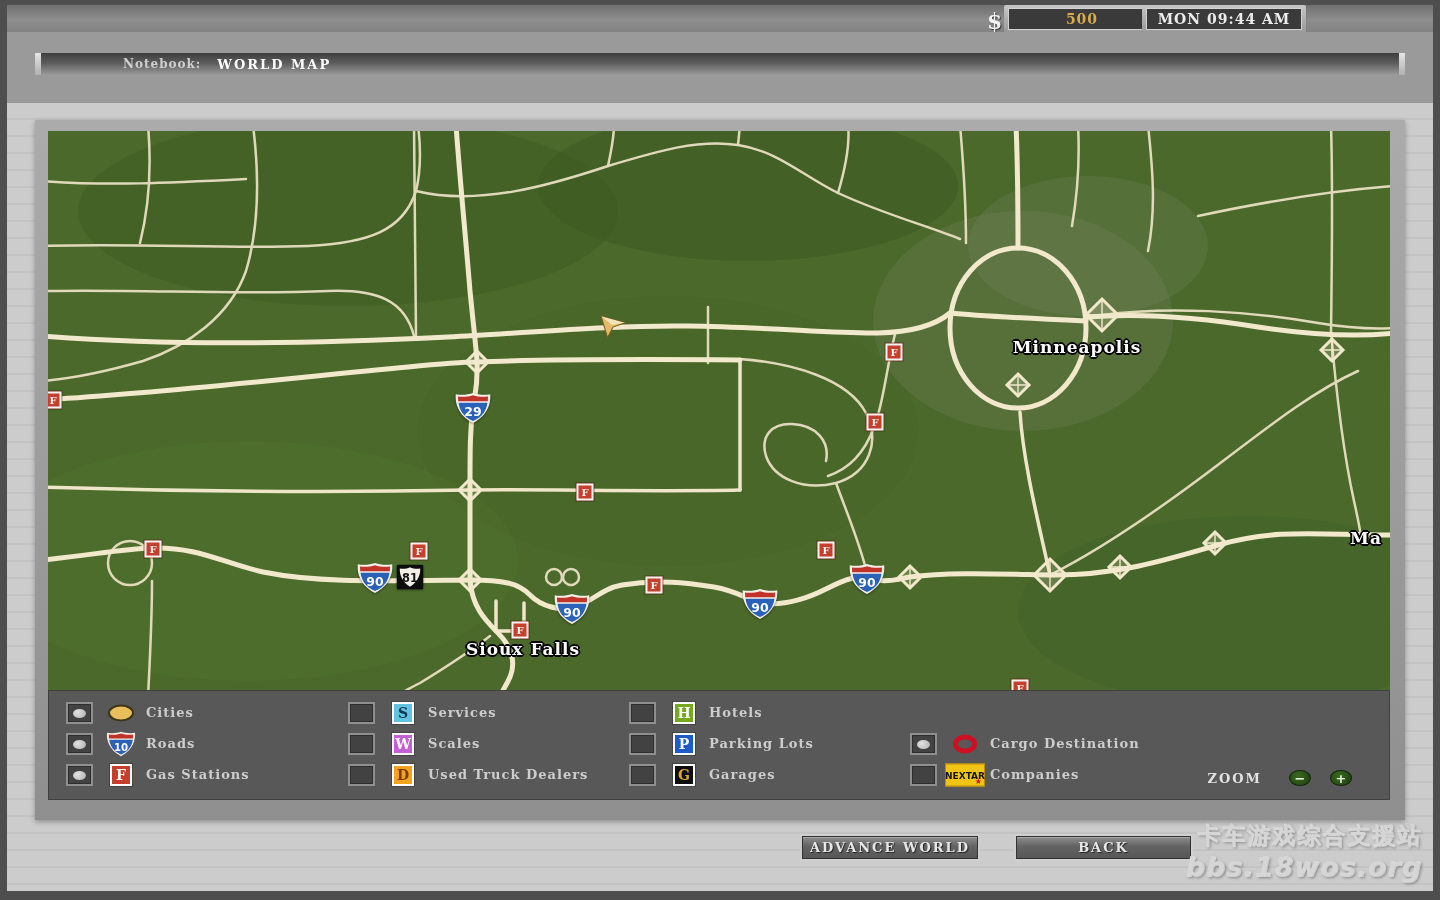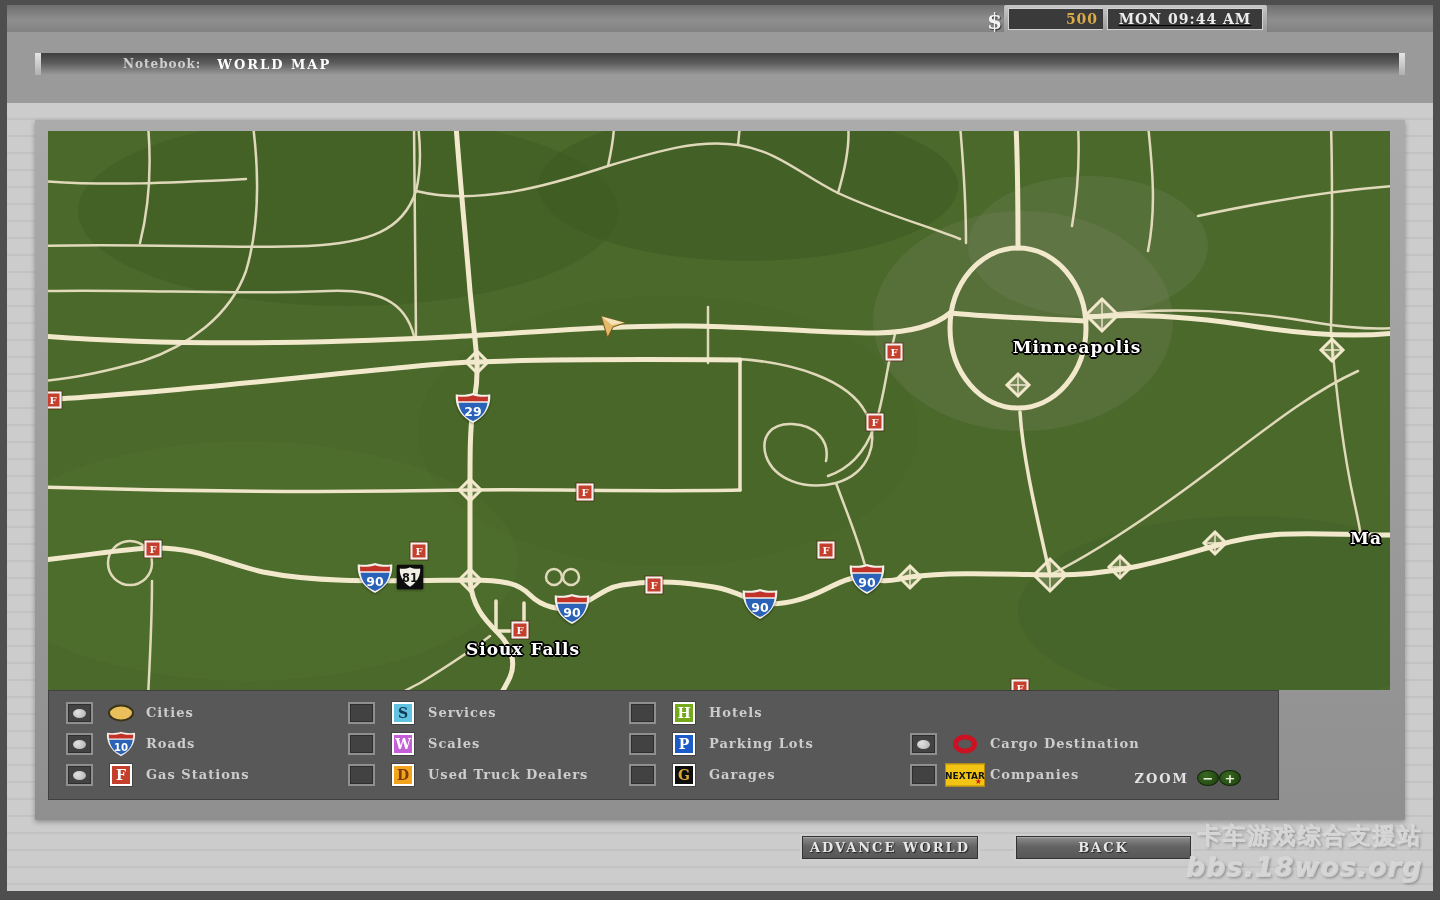--- a/index.html
+++ b/index.html
@@ -45,21 +45,21 @@
   .gasf { width:17px; height:17px; background:#c5402c; border:2px solid #f2f2f2;
           box-shadow:0 0 0 1px rgba(60,20,10,.5); color:#fff; font:bold 10px "DejaVu Serif",serif;
           display:flex; align-items:center; justify-content:center; }
   .citylabel { color:#fff; font:bold 17px "DejaVu Serif",serif; letter-spacing:1px; white-space:nowrap;
           text-shadow:-2px 0 #000,2px 0 #000,0 -2px #000,0 2px #000,
                       -1px -1px #000,1px 1px #000,-1px 1px #000,1px -1px #000; }
   .sh { line-height:0; filter:drop-shadow(0 1px 1px rgba(0,0,0,.4)); }
   .cursor { line-height:0; }
 
   
-  .legendbox { position:absolute; left:13px; top:570px; width:1231px; height:110px;
+  .legendbox { position:absolute; left:13px; top:570px; width:1342px; height:110px;
                background:#585858; box-shadow:inset 0 0 0 1px rgba(40,40,40,.5); }
   .lcol { position:absolute; top:11px; }
   .lcol.c1 { left:18px; } .lcol.c2 { left:300px; } .lcol.c3 { left:581px; }
   .lcol.c4 { left:862px; padding-top:31px; }
   .lrow { position:relative; height:24px; margin-bottom:7px; width:260px; }
   .chk { position:absolute; left:0; top:1px; width:27px; height:22px; background:#424242;
          border:2px solid #8f8f8f; box-shadow:inset 0 0 0 1px #2e2e2e; cursor:pointer;
          display:flex; align-items:center; justify-content:center; }
   .chk.on::after { content:''; width:13px; height:9px; border-radius:50%;
          background:radial-gradient(circle at 35% 35%, #e2e2e2, #aeaeae); }
@@ -78,21 +78,21 @@
   .ic-hotels   { background:#76a81c; color:#fff; }
   .ic-parking  { background:#1d5bc8; color:#fff; }
   .ic-garages  { background:#0e0e0e; color:#d8a830; }
   .ic-companies{ width:40px; height:23px; background:#f2c414; border:1px solid #b88a08;
                  color:#141414; font:bold 9px "DejaVu Sans",sans-serif; letter-spacing:0;
                  display:flex; align-items:center; justify-content:center; position:relative; }
   .ic-companies::after { content:'★'; position:absolute; right:2px; bottom:0px;
                  color:#d01818; font-size:8px; }
   .ic-cargo { width:24px; height:19px; border:5px solid #cc1122; border-radius:50%; background:transparent; }
 
-  .zoombar { position:absolute; right:38px; bottom:14px; display:flex; align-items:center; gap:0; }
+  .zoombar { position:absolute; right:38px; bottom:14px; display:flex; align-items:center; gap:19px; }
   .zoomlabel { color:#e2e2e2; font:bold 13px "DejaVu Serif",serif; letter-spacing:2px; margin-right:8px; }
   .zbtn { width:22px; height:16px; border-radius:50%; border:1px solid #0f2608; cursor:pointer;
           background:radial-gradient(circle at 40% 35%, #39691f, #1d3e10);
           color:#eaf4e0; font:bold 13px "DejaVu Sans",sans-serif; line-height:13px;
           display:flex; align-items:center; justify-content:center; padding:0; }
 
   
   .gbtn { position:absolute; top:836px; height:23px; cursor:pointer;
           background:linear-gradient(180deg,#8d8d8d,#636363 45%,#575757);
           border:1px solid #323232; box-shadow:0 0 0 2px #cfcfcf, inset 0 1px 0 #a6a6a6;
@@ -111,21 +111,21 @@
 <body>
 
 <div class="frame">
 
   <div class="topband">
     <span class="dollar">$</span>
   </div>
   <div class="bezel" style="left:1004px;">
     <div class="lcd money">500</div>
   </div>
-  <div class="bezel" style="left:1103px;text-decoration:underline;">
+  <div class="bezel" style="left:1142px;">
     <div class="lcd time">MON 09:44 AM</div>
   </div>
 
   <div class="midband"></div>
   <div class="nbbar">
     <span class="nb-label">Notebook:</span>
     <span class="nb-title">WORLD MAP</span>
   </div>
 
   <div class="content"></div>

